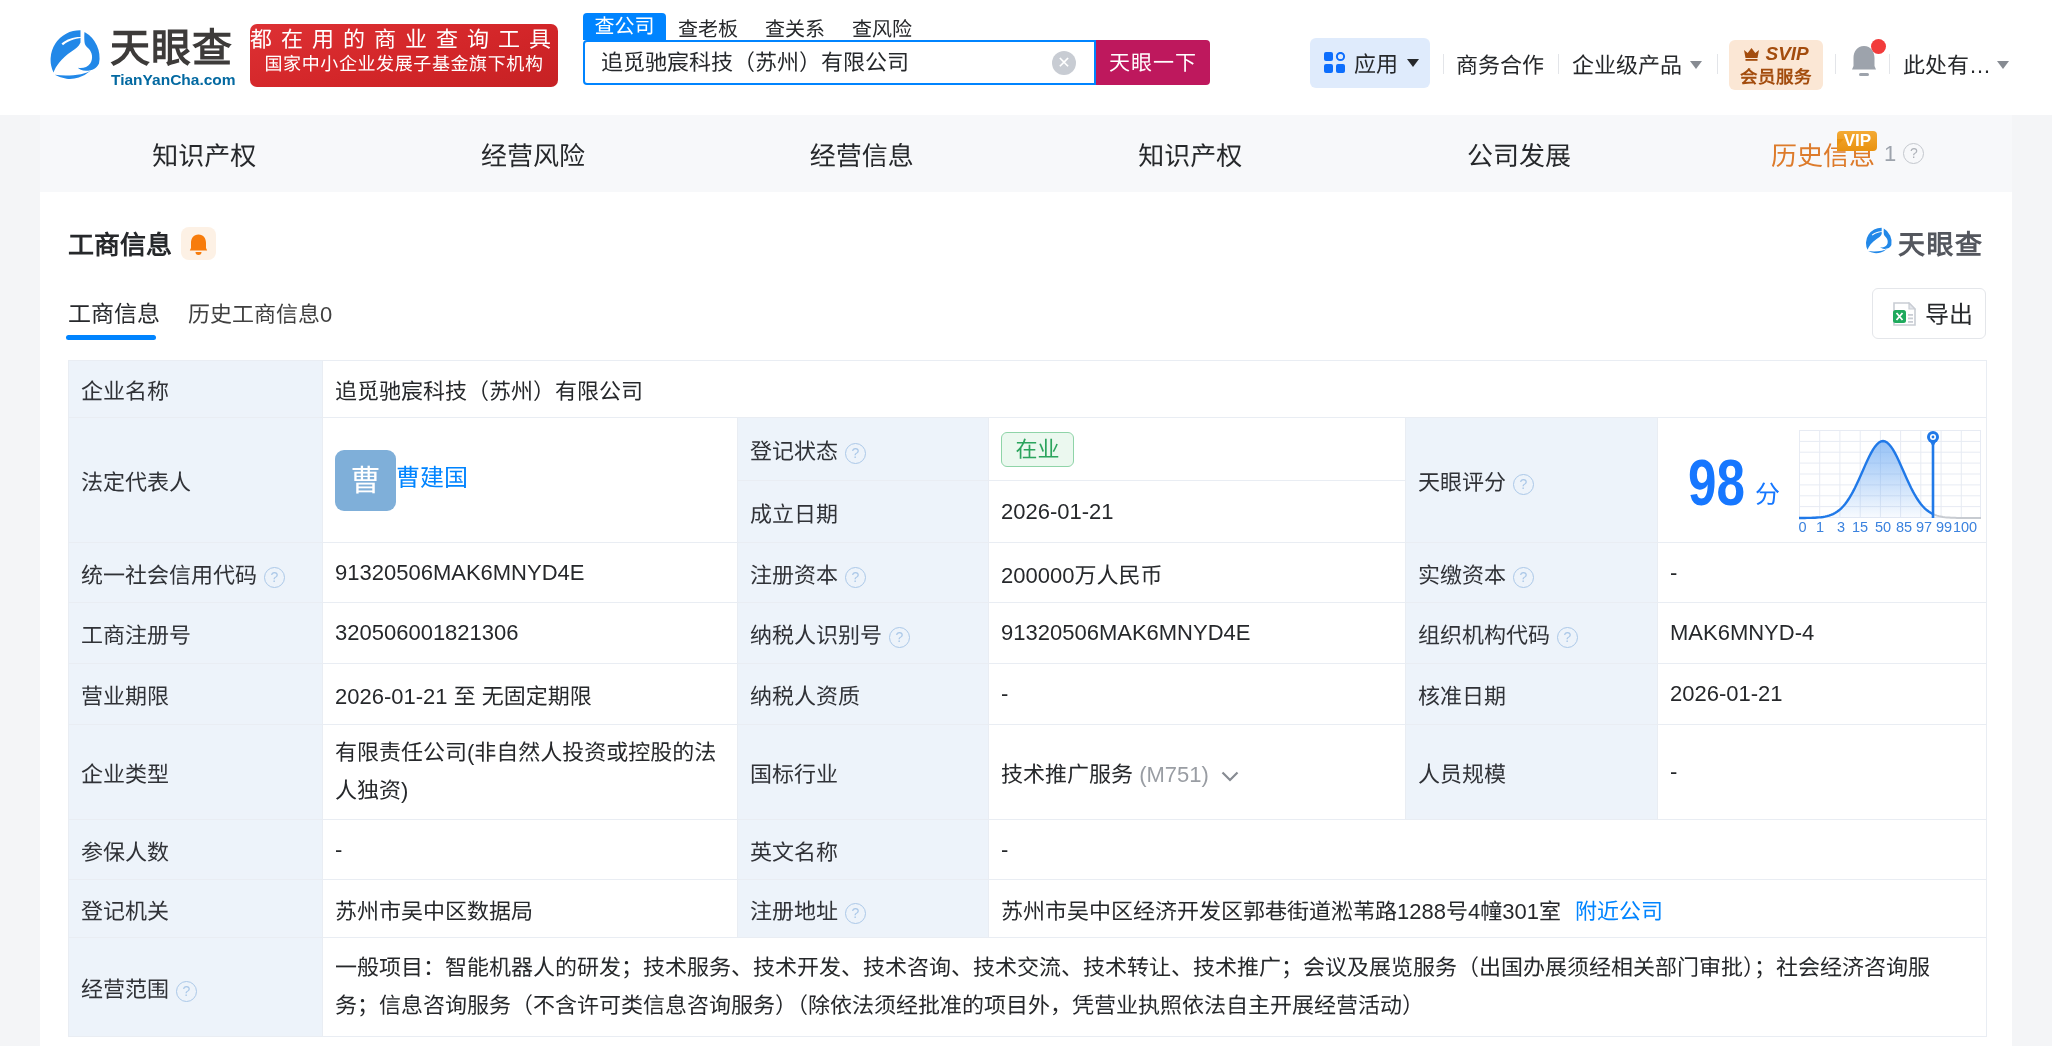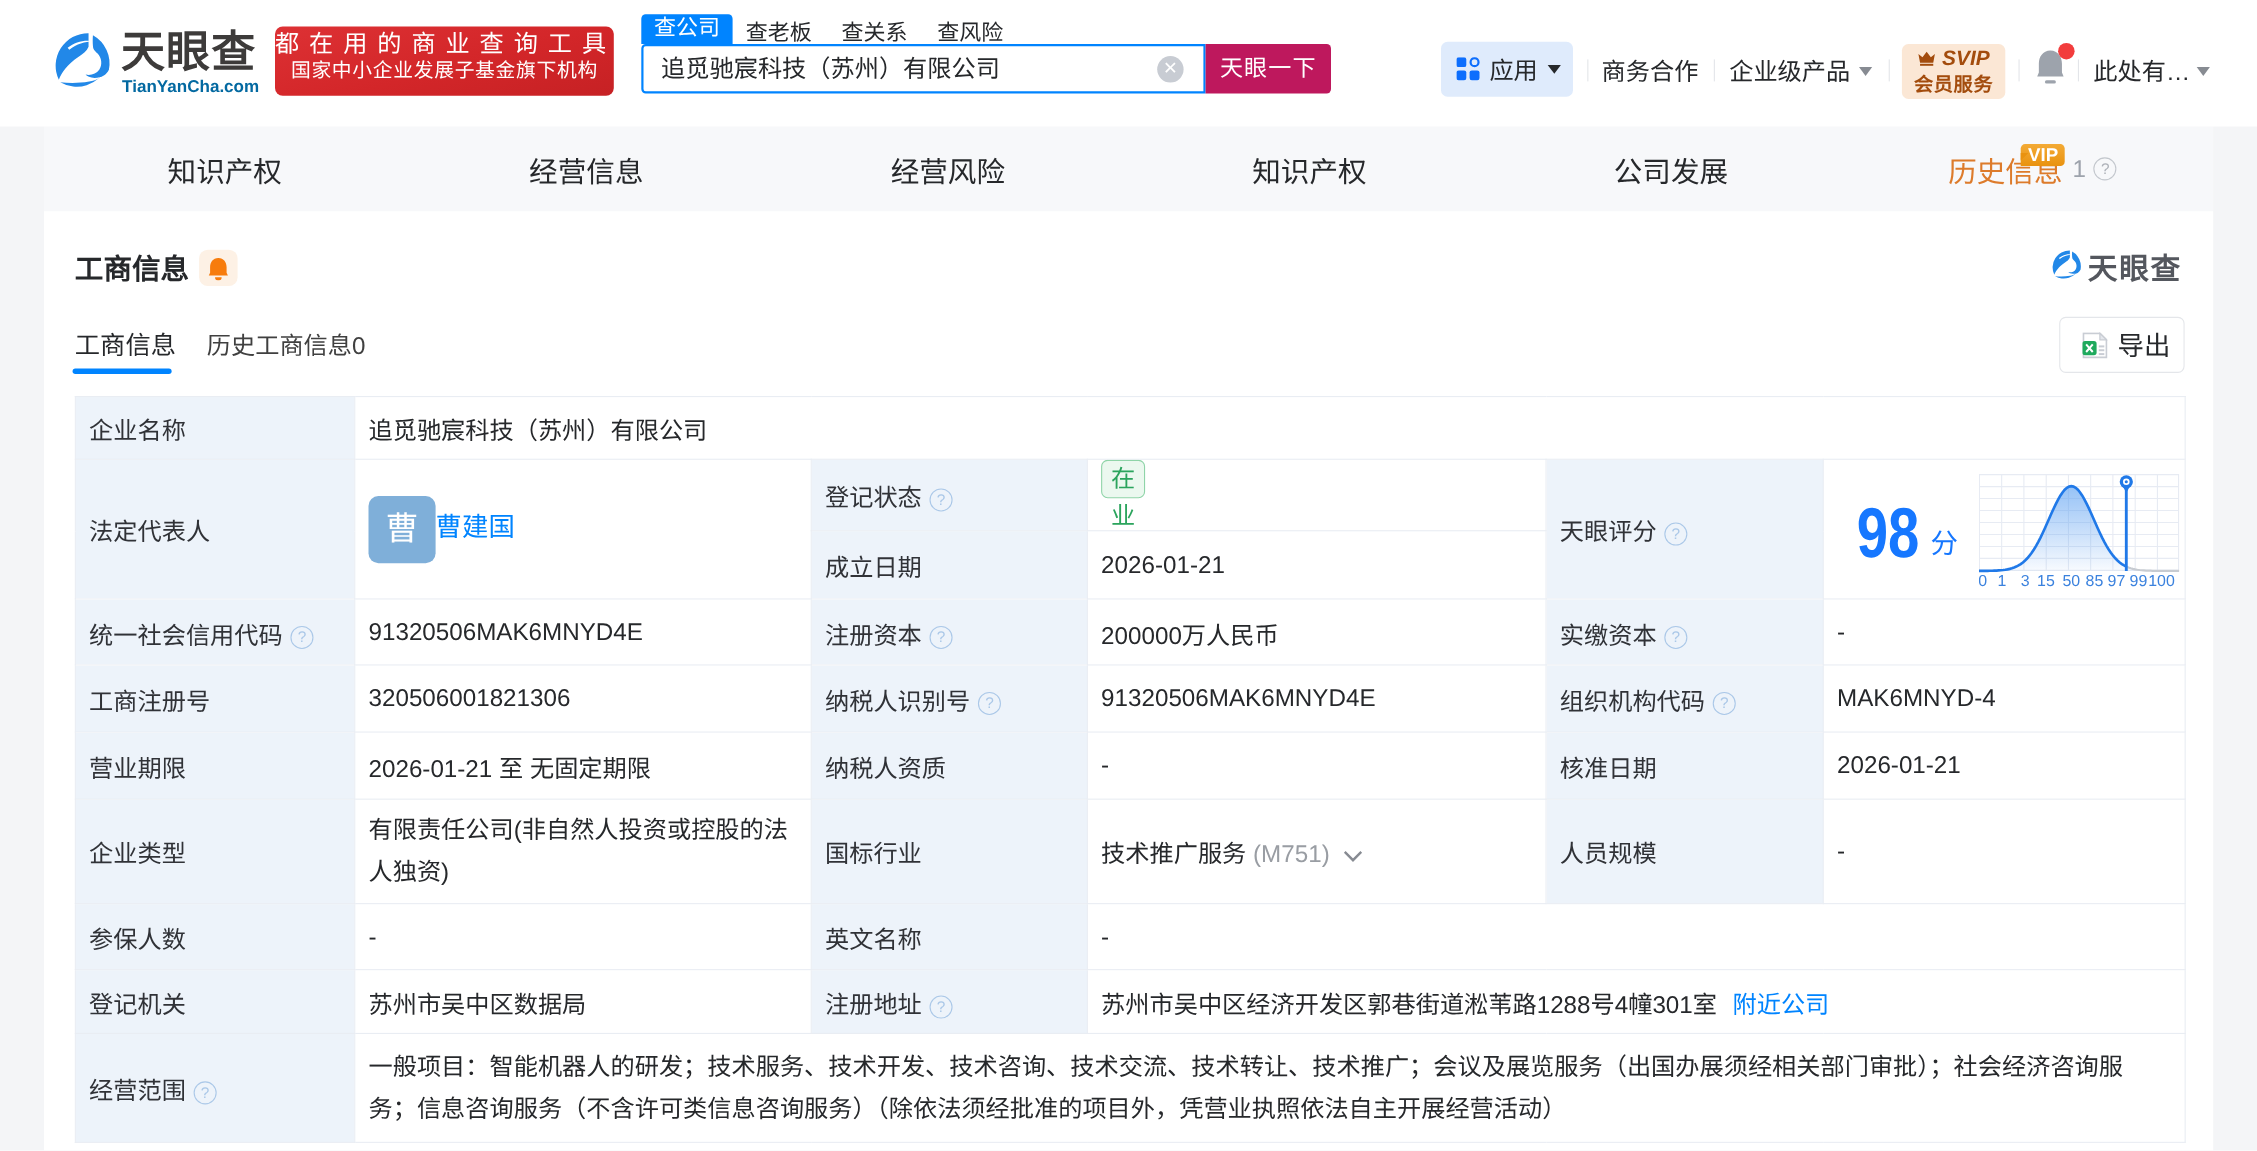--- a/index.html
+++ b/index.html
@@ -60,21 +60,21 @@
   #exportBtn .t { position:absolute; left:52px; top:6px; font-size:24px; color:#26282b; }
   
   #bigtable { position:absolute; left:28px; top:168px; border-collapse:collapse; table-layout:fixed; }
   #bigtable td { border:1px solid #e9edf3; font-size:22px; color:#26282b; padding:0 0 0 12px;
                  vertical-align:middle; overflow:hidden; }
   #bigtable td.lbl { background:#edf3fa; color:#303237; }
   .qm { display:inline-block; width:21px; height:21px; border:1px solid #abc8e8; border-radius:50%;
         color:#abc8e8; font-size:14px; line-height:19px; text-align:center; margin-left:7px;
         vertical-align:1px; }
   a.blue { color:#0084ff; text-decoration:none; }
-  .tagZY { display:inline-block; width:40px; height:35px; border:1px solid #8fd4a8; background:#ebf8ef;
+  .tagZY { display:inline-block; width:73px; height:35px; border:1px solid #8fd4a8; background:#ebf8ef;
            border-radius:6px; color:#2ba45d; font-size:22px; text-align:center; line-height:33px; }
   #avatar { width:61px; height:61px; border-radius:9px; background:#7fafd9; color:#fff; font-size:30px;
             text-align:center; line-height:61px; display:inline-block; vertical-align:middle; }
   .grey { color:#999da3; }
 </style>
 </head>
 <body>
 <div id="page">
   <div id="header">
     <svg class="abs" style="left:41px;top:27px" width="63" height="63" viewBox="0 0 63 63">
@@ -125,22 +125,22 @@
       <path d="M13 1 C 6 1, 2.5 7, 2.5 13 L2.5 21 L1 24.5 L25 24.5 L23.5 21 L23.5 13 C 23.5 7, 20 1, 13 1 Z" fill="#9da3ac"></path>
       <rect x="8" y="28" width="10" height="3" rx="1.5" fill="#9da3ac"></rect>
     </svg>
     <div class="hdiv" style="left:1889px"></div>
     <div id="redDot"></div>
     <div class="hitem" style="left:1903px">此处有…</div>
     <div class="caretG" style="left:1997px;top:61px"></div>
   </div>
   <div id="tabbar">
     <div class="tab">知识产权</div>
+    <div class="tab">经营风险</div>
     <div class="tab">经营信息</div>
-    <div class="tab">经营风险</div>
     <div class="tab">知识产权</div>
     <div class="tab">公司发展</div>
     <div class="tab" style="position:relative;color:#dd7b2b">历史信息<span class="cnt" style="color:#9da3ac;font-size:22px">1</span>
       <span style="display:inline-block;width:21px;height:21px;border:1px solid #c3c7cd;border-radius:50%;color:#aeb2b9;font-size:14px;line-height:19px;text-align:center;margin-left:7px;font-weight:normal">?</span>
       <span style="position:absolute;left:154px;top:16px;width:40px;height:20px;background:linear-gradient(180deg,#f3aa35,#e9920f);border-radius:4px 4px 4px 0;color:#fff;font-size:17px;font-weight:bold;text-align:center;line-height:20px">VIP</span>
       <span style="position:absolute;left:154px;top:24px;width:0;height:0;border-left:7px solid #e9920f;border-bottom:7px solid transparent"></span>
     </div>
   </div>
   <div id="content">
     <div id="secTitle">工商信息</div>

